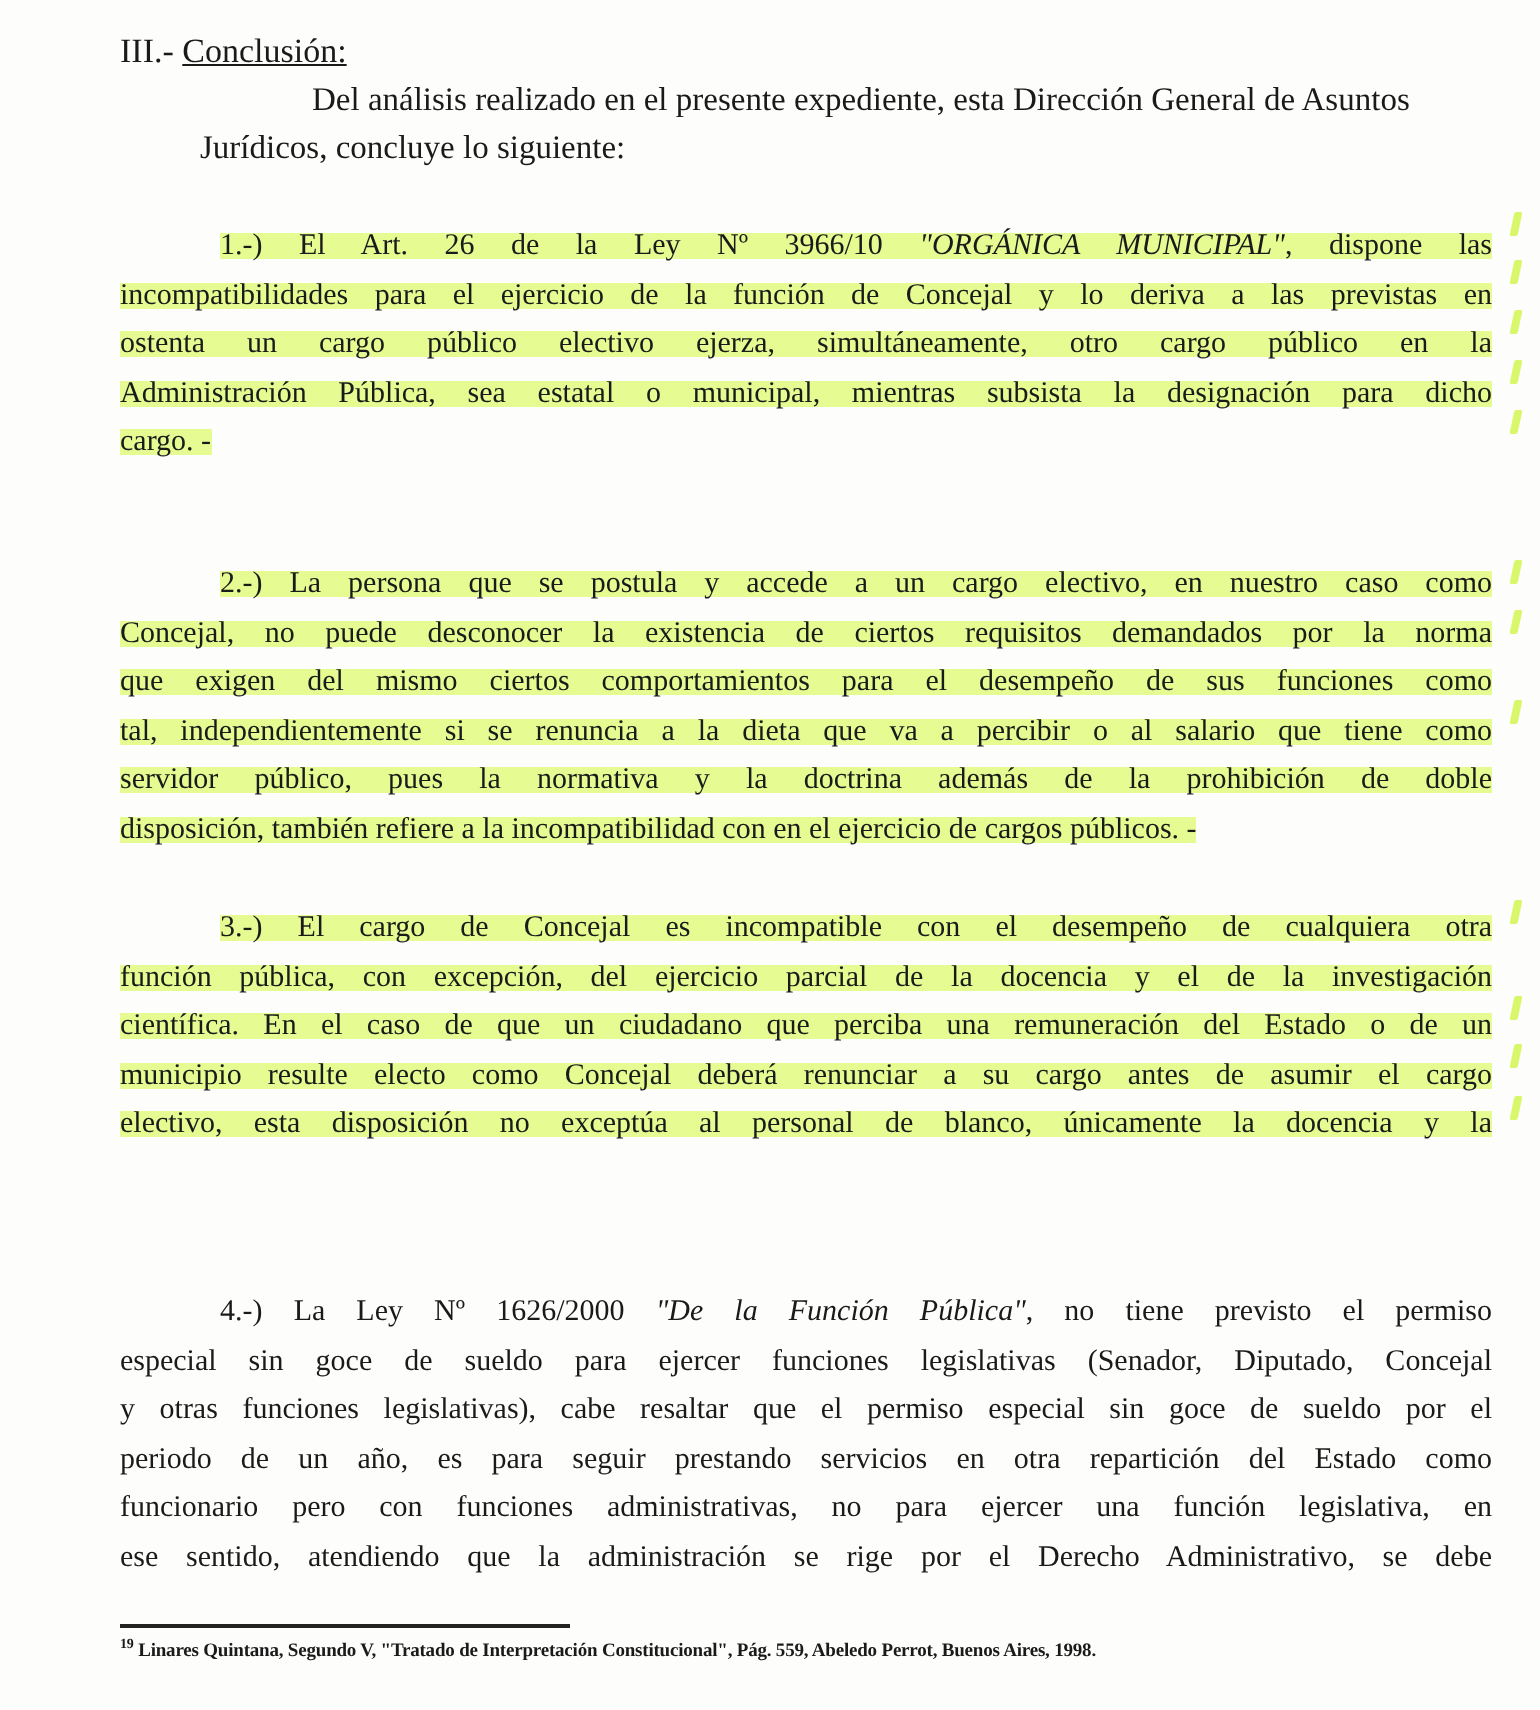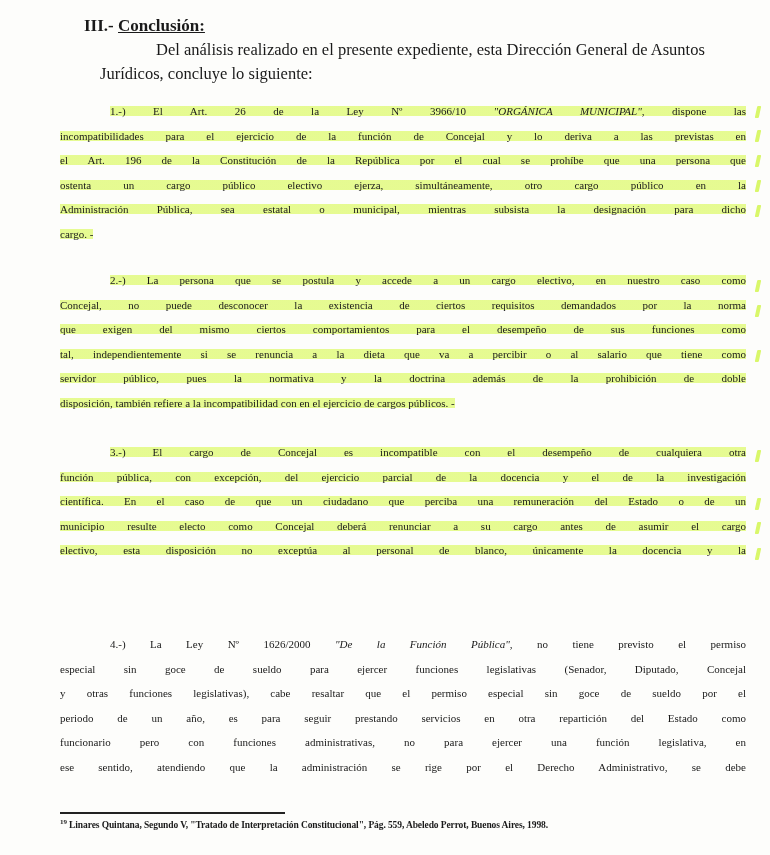--- a/index.html
+++ b/index.html
@@ -2,30 +2,30 @@
 <html><head>
 <meta charset="utf-8">
 <style>
   html, body { margin: 0; padding: 0; }
   body {
     width: 770px; height: 855px; background: #fdfdfb; overflow: hidden;
     font-family: "Liberation Serif", "DejaVu Serif", serif; color: #1a1a1a;
   }
   .page { position: relative; width: 770px; height: 855px; }
   .heading {
-    position: absolute; left: 60px; top: 16px; font-size: 17px; font-weight: bold; margin-left: 24px;
+    position: absolute; left: 60px; top: 16px; font-size: 17px; font-weight: normal;
   }
   .heading .u { text-decoration: underline; }
   .intro {
     position: absolute; left: 60px; top: 38px; width: 680px;
     font-size: 16.5px; line-height: 24px; margin-left: 40px;
   }
   .para {
     position: absolute; left: 60px; width: 686px;
-    font-size: 11px; line-height: 24.5px; text-align: justify;
+    font-size: 15px; line-height: 24.5px; text-align: justify; margin-top: 12px;
   }
   .para .ln { display: block; white-space: nowrap; }
   .para .ln.j { text-align-last: justify; white-space: normal; }
   .hl {
     background: linear-gradient(to bottom, rgba(0,0,0,0) 8%, rgba(222,250,110,0.75) 8%, rgba(222,250,110,0.75) 92%, rgba(0,0,0,0) 92%);
   }
   .indent { padding-left: 50px; }
   .mark {
     position: absolute; width: 4px; height: 12px; background: #d9f76a;
     transform: skewX(-12deg); border-radius: 1px;
@@ -51,21 +51,20 @@
   </div>
 
   <div class="intro">
     <div class="indent" style="padding-left:56px">Del análisis realizado en el presente expediente, esta Dirección General de Asuntos</div>
     <div>Jurídicos, concluye lo siguiente:</div>
   </div>
 
   <div class="para" style="top:99px">
     <span class="ln j indent"><span class="hl"><span>1.-)</span> <span>El Art. 26 de la Ley Nº 3966/10 </span><em>"ORGÁNICA MUNICIPAL"</em><span>, dispone las</span></span></span>
     <span class="ln j"><span class="hl">incompatibilidades para el ejercicio de la función de Concejal y lo deriva a las previstas en</span></span>
-    <span class="ln j"><span class="hl">el Art. 196 de la Constitución de la República por el cual se prohíbe que una persona que</span></span>
     <span class="ln j"><span class="hl">ostenta un cargo público electivo ejerza, simultáneamente, otro cargo público en la</span></span>
     <span class="ln j"><span class="hl">Administración Pública, sea estatal o municipal, mientras subsista la designación para dicho</span></span>
     <span class="ln"><span class="hl">cargo. -</span></span>
   </div>
 
   <div class="para" style="top:268px">
     <span class="ln j indent"><span class="hl"><span>2.-)</span> <span>La persona que se postula y accede a un cargo electivo, en nuestro caso como</span></span></span>
     <span class="ln j"><span class="hl">Concejal, no puede desconocer la existencia de ciertos requisitos demandados por la norma</span></span>
     <span class="ln j"><span class="hl">que exigen del mismo ciertos comportamientos para el desempeño de sus funciones como</span></span>
     <span class="ln j"><span class="hl">tal, independientemente si se renuncia a la dieta que va a percibir o al salario que tiene como</span></span>

